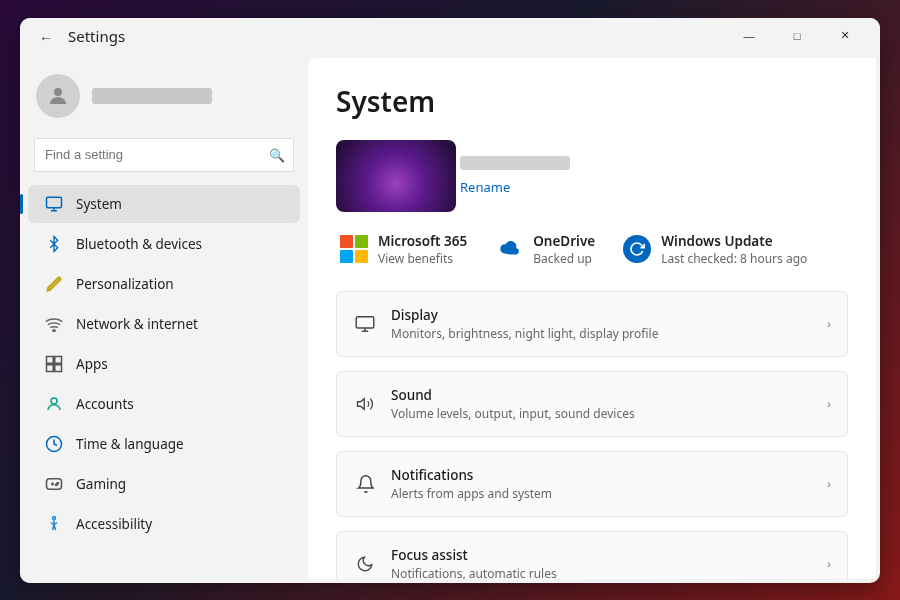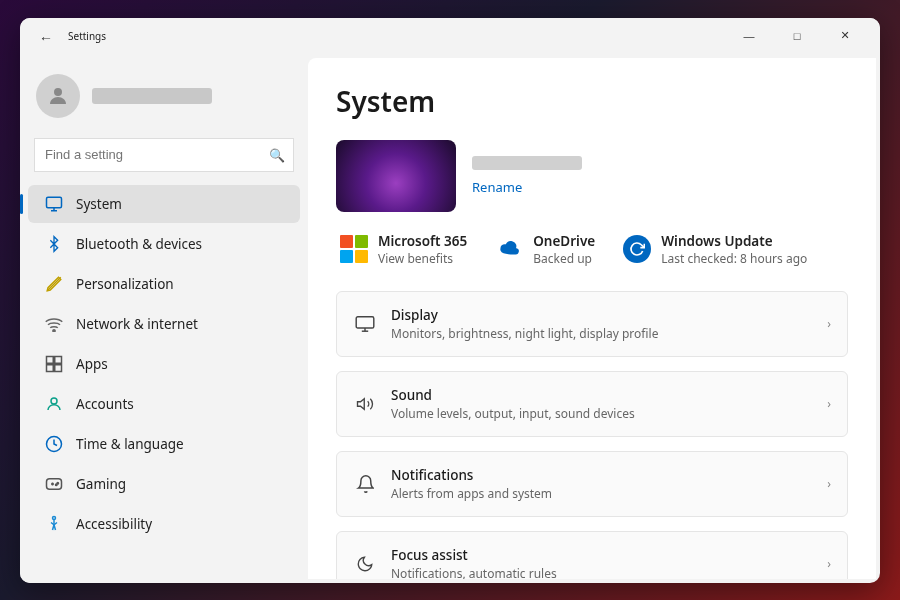--- a/index.html
+++ b/index.html
@@ -38,21 +38,21 @@
       background: transparent;
       cursor: pointer;
       display: flex;
       align-items: center;
       justify-content: center;
       font-size: 14px;
       color: #333;
     }
     .titlebar-title {
       margin-left: 8px;
-      font-size: 10px;
+      font-size: 15px;
       color: #222;
       font-weight: 400;
     }
     .titlebar-controls {
       margin-left: auto;
       display: flex;
       gap: 2px;
     }
     .titlebar-btn {
       width: 46px;
@@ -172,21 +172,21 @@
     }
     .main-title {
       font-size: 28px;
       font-weight: 600;
       color: #1a1a1a;
       margin-bottom: 20px;
     }
     .hero-section {
       display: flex;
       align-items: center;
-      gap: 16px;
+      gap: 4px;
       margin-bottom: 20px;
     }
     .hero-image {
       width: 120px;
       height: 72px;
       border-radius: 8px;
       background: radial-gradient(circle at 50% 60%, #9b3fc0 0%, #5a1a8a 40%, #1a0a2a 100%);
       flex-shrink: 0;
     }
     .hero-info {

